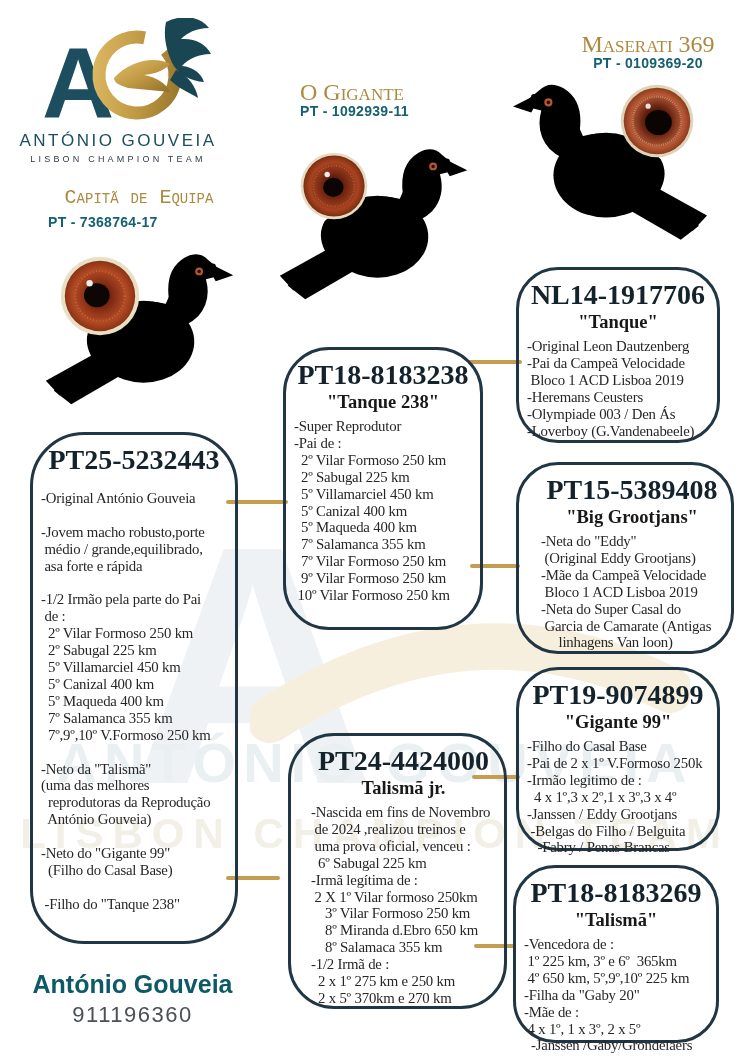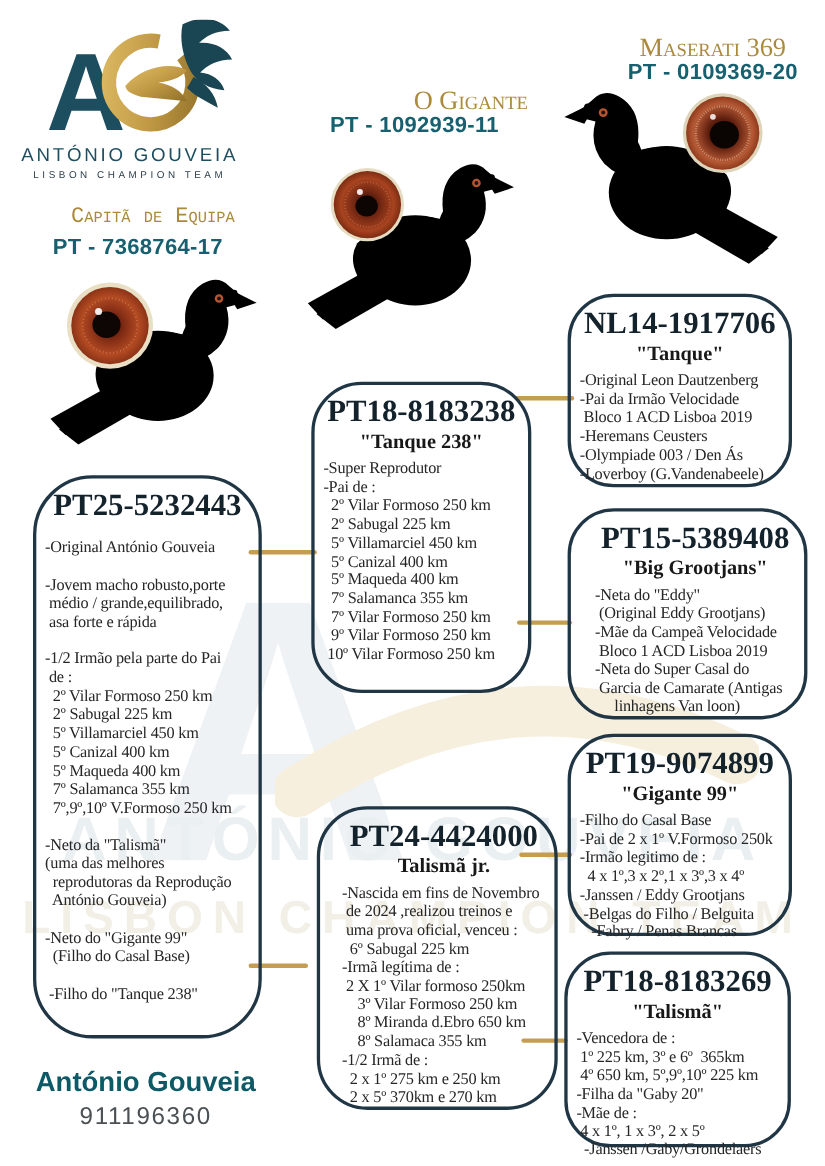--- a/index.html
+++ b/index.html
@@ -20,24 +20,24 @@
   .logo{position:absolute;left:30px;top:18px;z-index:2;}
   .brand-name{position:absolute;left:8px;top:131px;width:220px;text-align:center;z-index:2;
               font-family:"Liberation Sans",sans-serif;font-size:17px;letter-spacing:2.5px;color:#1d4e5f;}
   .brand-tag{position:absolute;left:8px;top:154px;width:220px;text-align:center;z-index:2;
              font-family:"Liberation Sans",sans-serif;font-size:9px;letter-spacing:3.2px;color:#2c3e4a;}
 
   
   .gold{position:absolute;color:#ab8a3e;font-variant:small-caps;z-index:2;
         font-family:"Liberation Serif",serif;}
   .ring{position:absolute;color:#16606f;font-family:"Liberation Sans",sans-serif;
-        font-weight:bold;font-size:20px;letter-spacing:.3px;z-index:2;}
+        font-weight:bold;font-size:14px;letter-spacing:.3px;z-index:2;}
   .capita-name{left:44px;top:186px;width:190px;text-align:center;font-size:20px;font-family:Liberation Mono, monospace;}
   .capita-ring{left:48px;top:214px;}
-  .gigante-name{left:300px;top:79px;width:180px;text-align:right;font-size:24px;}
+  .gigante-name{left:300px;top:79px;width:180px;text-align:left;font-size:24px;}
   .gigante-ring{left:300px;top:103px;width:180px;}
   .maserati-name{left:562px;top:31px;width:172px;text-align:center;font-size:24px;}
   .maserati-ring{left:562px;top:55px;width:172px;text-align:center;}
 
   
   .pigeon{position:absolute;z-index:1;}
   .pigeon svg{width:100%;height:100%;overflow:visible;}
   #pg-left{left:40px;top:234px;width:205px;height:190px;}
   #pg-center{left:274px;top:124px;width:205px;height:200px;}
   #pg-right{left:498px;top:66px;width:218px;height:192px;transform:scaleX(-1);}
@@ -285,21 +285,21 @@
         <div class="bline">  2 x 1º 275 km e 250 km</div>
         <div class="bline">  2 x 5º 370km e 270 km</div>
       </div>
   </div>
 
   <div class="pbox" id="bx-nl14">
     <div class="box-title">NL14-1917706</div>
     <div class="box-sub">"Tanque"</div>
     <div class="lines">
         <div class="bline">-Original Leon Dautzenberg</div>
-        <div class="bline">-Pai da Irmão Velocidade</div>
+        <div class="bline">-Pai da Campeã Velocidade</div>
         <div class="bline"> Bloco 1 ACD Lisboa 2019</div>
         <div class="bline">-Heremans Ceusters</div>
         <div class="bline">-Olympiade 003 / Den Ás</div>
         <div class="bline">-Loverboy (G.Vandenabeele)</div>
       </div>
   </div>
 
   <div class="pbox" id="bx-pt15">
     <div class="box-title">PT15-5389408</div>
     <div class="box-sub">"Big Grootjans"</div>

